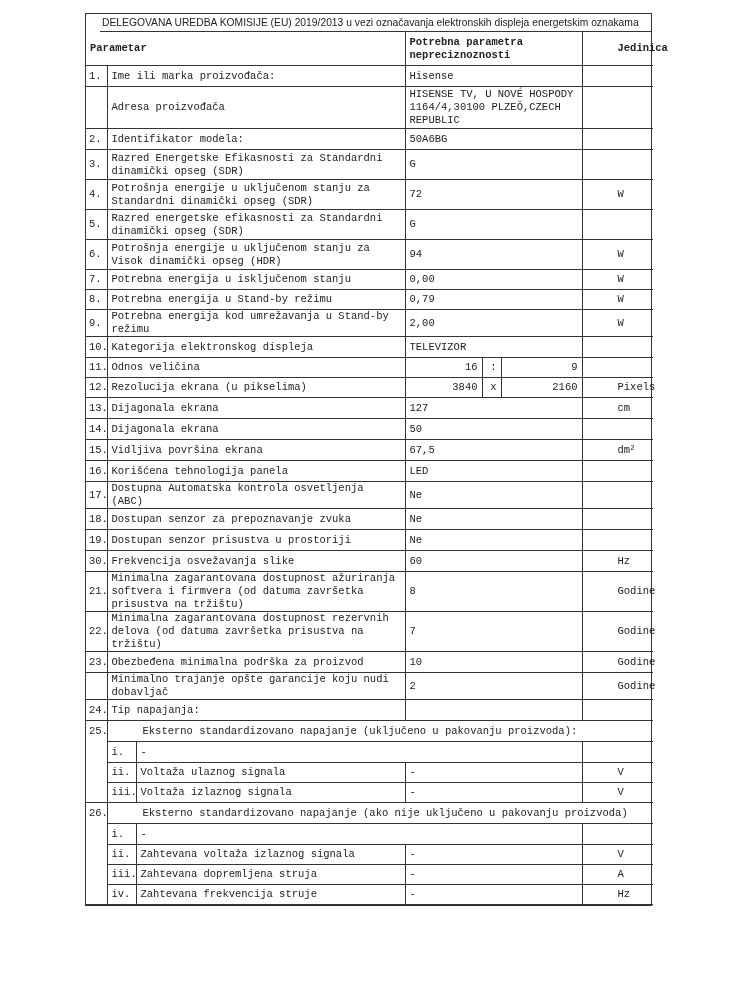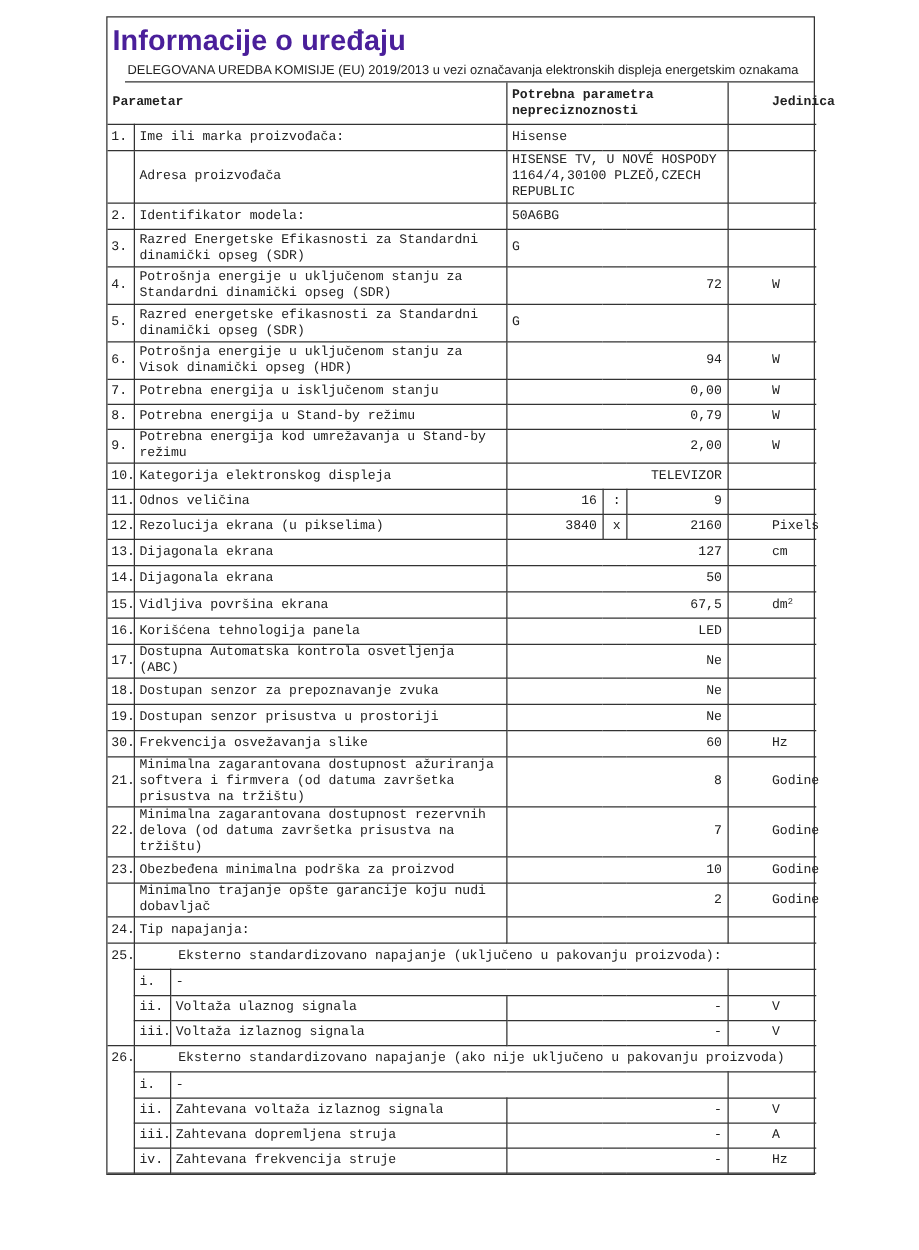--- a/index.html
+++ b/index.html
@@ -7,30 +7,29 @@
   .sheet { position:absolute; left:85px; top:13px; width:567px; border:1px solid #333; box-sizing:border-box; }
   .title { font-size:23px; font-weight:bold; color:#4a1f9a; padding:2px 0 0 4px; height:32px; line-height:32px; letter-spacing:0.1px; }
   .subtitle { font-size:10.3px; padding:0 0 0 2px; height:17px; line-height:17px; border-bottom:1px solid #333; white-space:nowrap; overflow:hidden;margin-left:14px; }
   table { border-collapse:collapse; width:100%; table-layout:fixed; font-size:10.5px;font-family:Liberation Mono, monospace; }
   td { border:1px solid #333; padding:0 4px; vertical-align:middle; line-height:13px; }
   table tr:first-child td { border-top:none; }
   table tr td:first-child { border-left:none; }
   table tr td:last-child { border-right:none;padding-left:35px; }
   .num { padding:0 2px 0 3px; }
   .hdr td { font-weight:bold; height:33px; }
-  .r { text-align:right; }
+  .r { }
   .c { text-align:right; }
   .h1 { height:21px; } .h2 { height:30px; } .h3 { height:42px; } .h4 { height:20px; }
   sup { font-size:7px; vertical-align:top; position:relative; top:-2px; }
 </style>
 </head>
 <body>
 
 <div class="sheet">
-  <div class="title">Informacije o uređaju</div>
   <div class="subtitle">DELEGOVANA UREDBA KOMISIJE (EU) 2019/2013 u vezi označavanja elektronskih displeja energetskim oznakama</div>
 
   <table>
     <colgroup>
       <col style="width:21px">
         <col style="width:29px">
         <col style="width:269px">
       <col style="width:77px">
         <col style="width:19px">
         <col style="width:81px">

